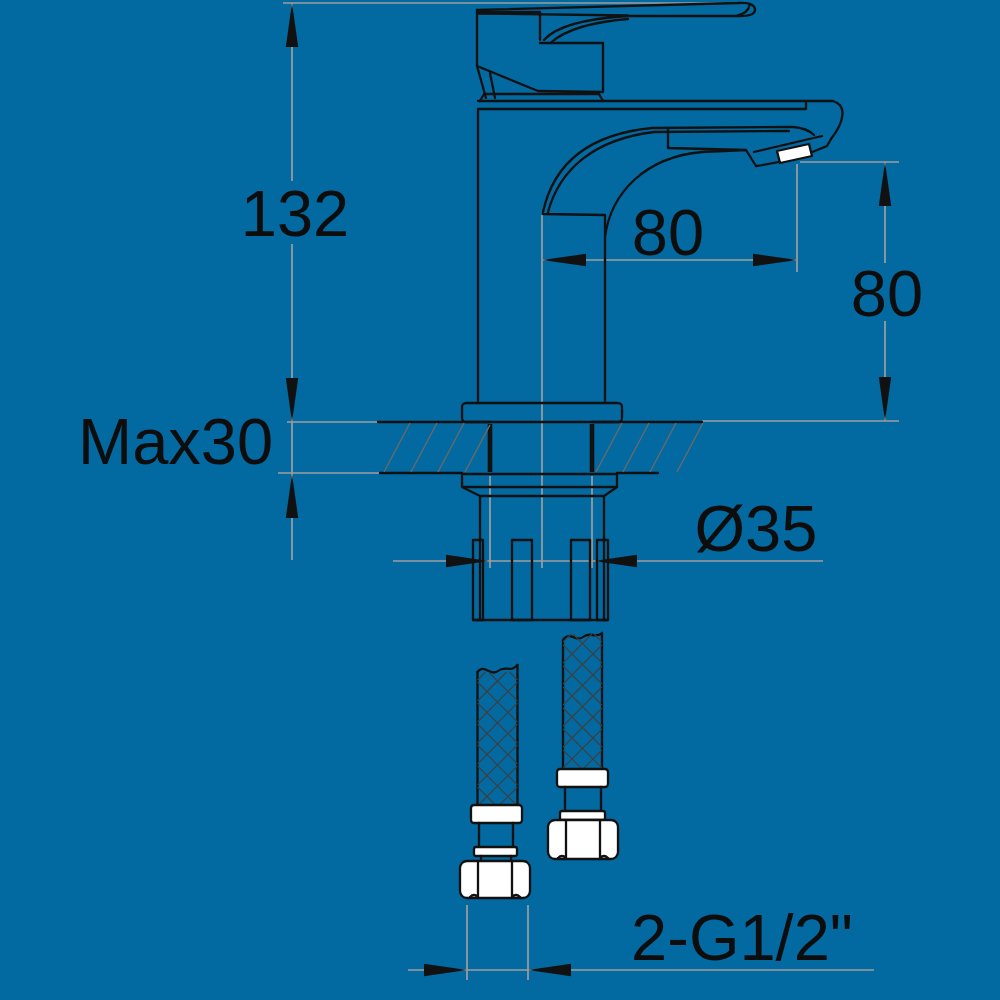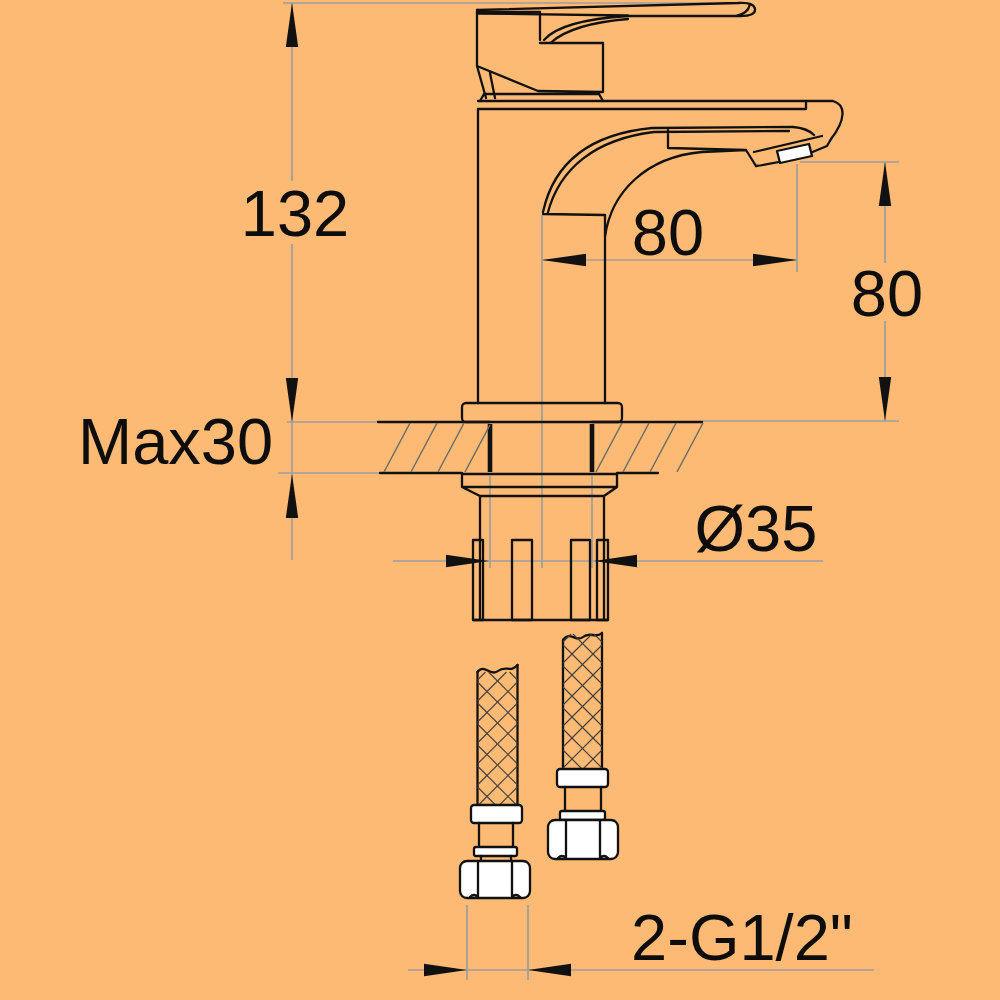--- a/index.html
+++ b/index.html
@@ -1,17 +1,17 @@
 <!DOCTYPE html>
 <html style="--line: #111111; --dim: #9e9e9e;"><head>
 <meta charset="utf-8">
 <style>
   :root{ --line:#111111; --dim:#9e9e9e; }
   html,body{margin:0;padding:0;background:#ffffff;}
-  .stage{width:1000px;height:1000px;position:relative;background:#fdba74;overflow:hidden;text-align:center;}
+  .stage{width:1000px;height:1000px;position:relative;background:#0369a1;overflow:hidden;text-align:center;}
   svg{display:block;}
   .ln{stroke:var(--line);stroke-width:2.3;fill:none;stroke-linecap:round;stroke-linejoin:round;}
   .thick{stroke-width:4.6;stroke-linecap:butt;}
   .fillw{fill:#ffffff;}
   .dim{stroke:var(--dim);stroke-width:1.7;fill:none;stroke-linecap:butt;}
   .hatchln{stroke:#696969;stroke-width:1.4;}
   .braidln{stroke:#3f3f3f;stroke-width:1.1;}
   .arr{fill:var(--line);stroke:none;}
   .lbl{font-family:"Liberation Sans","DejaVu Sans",sans-serif;font-size:65px;fill:#0d0d0d;}
 </style>

